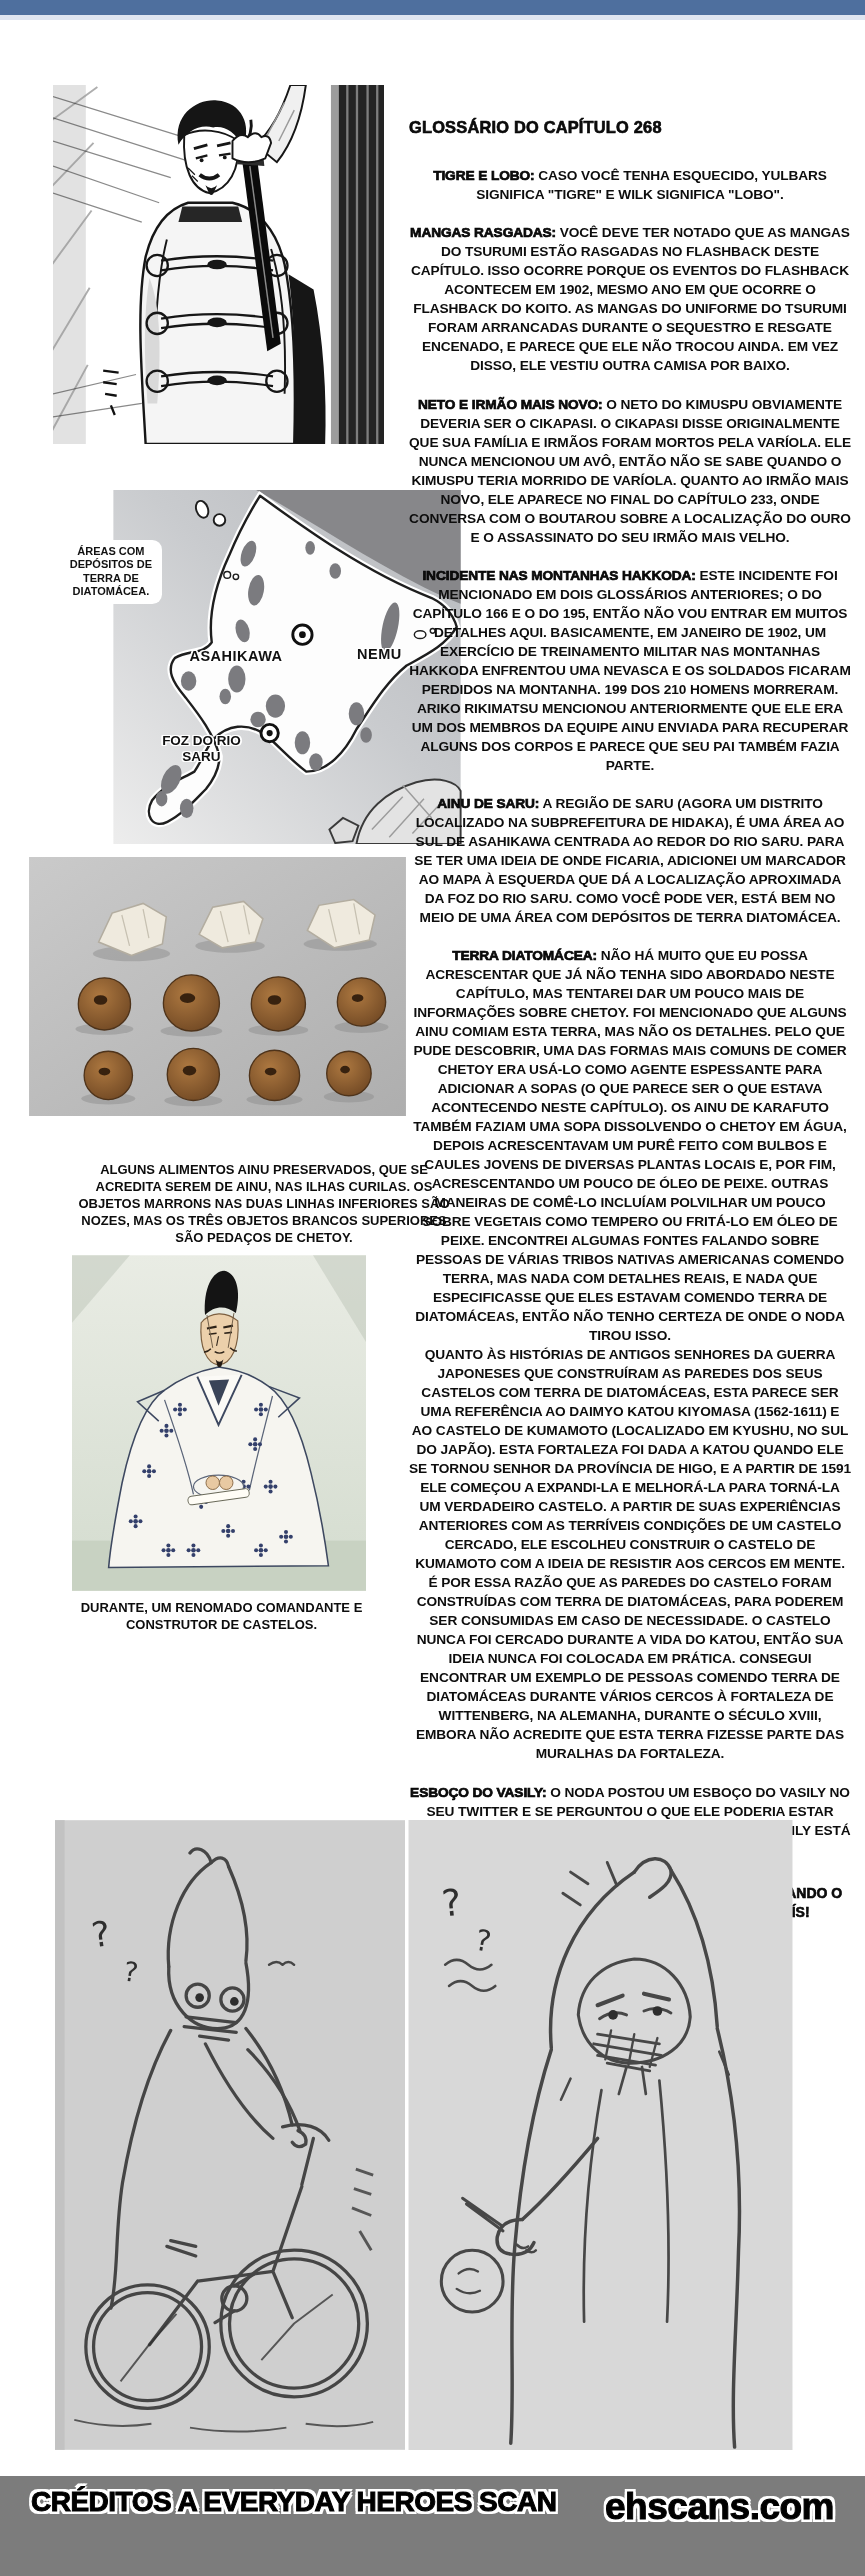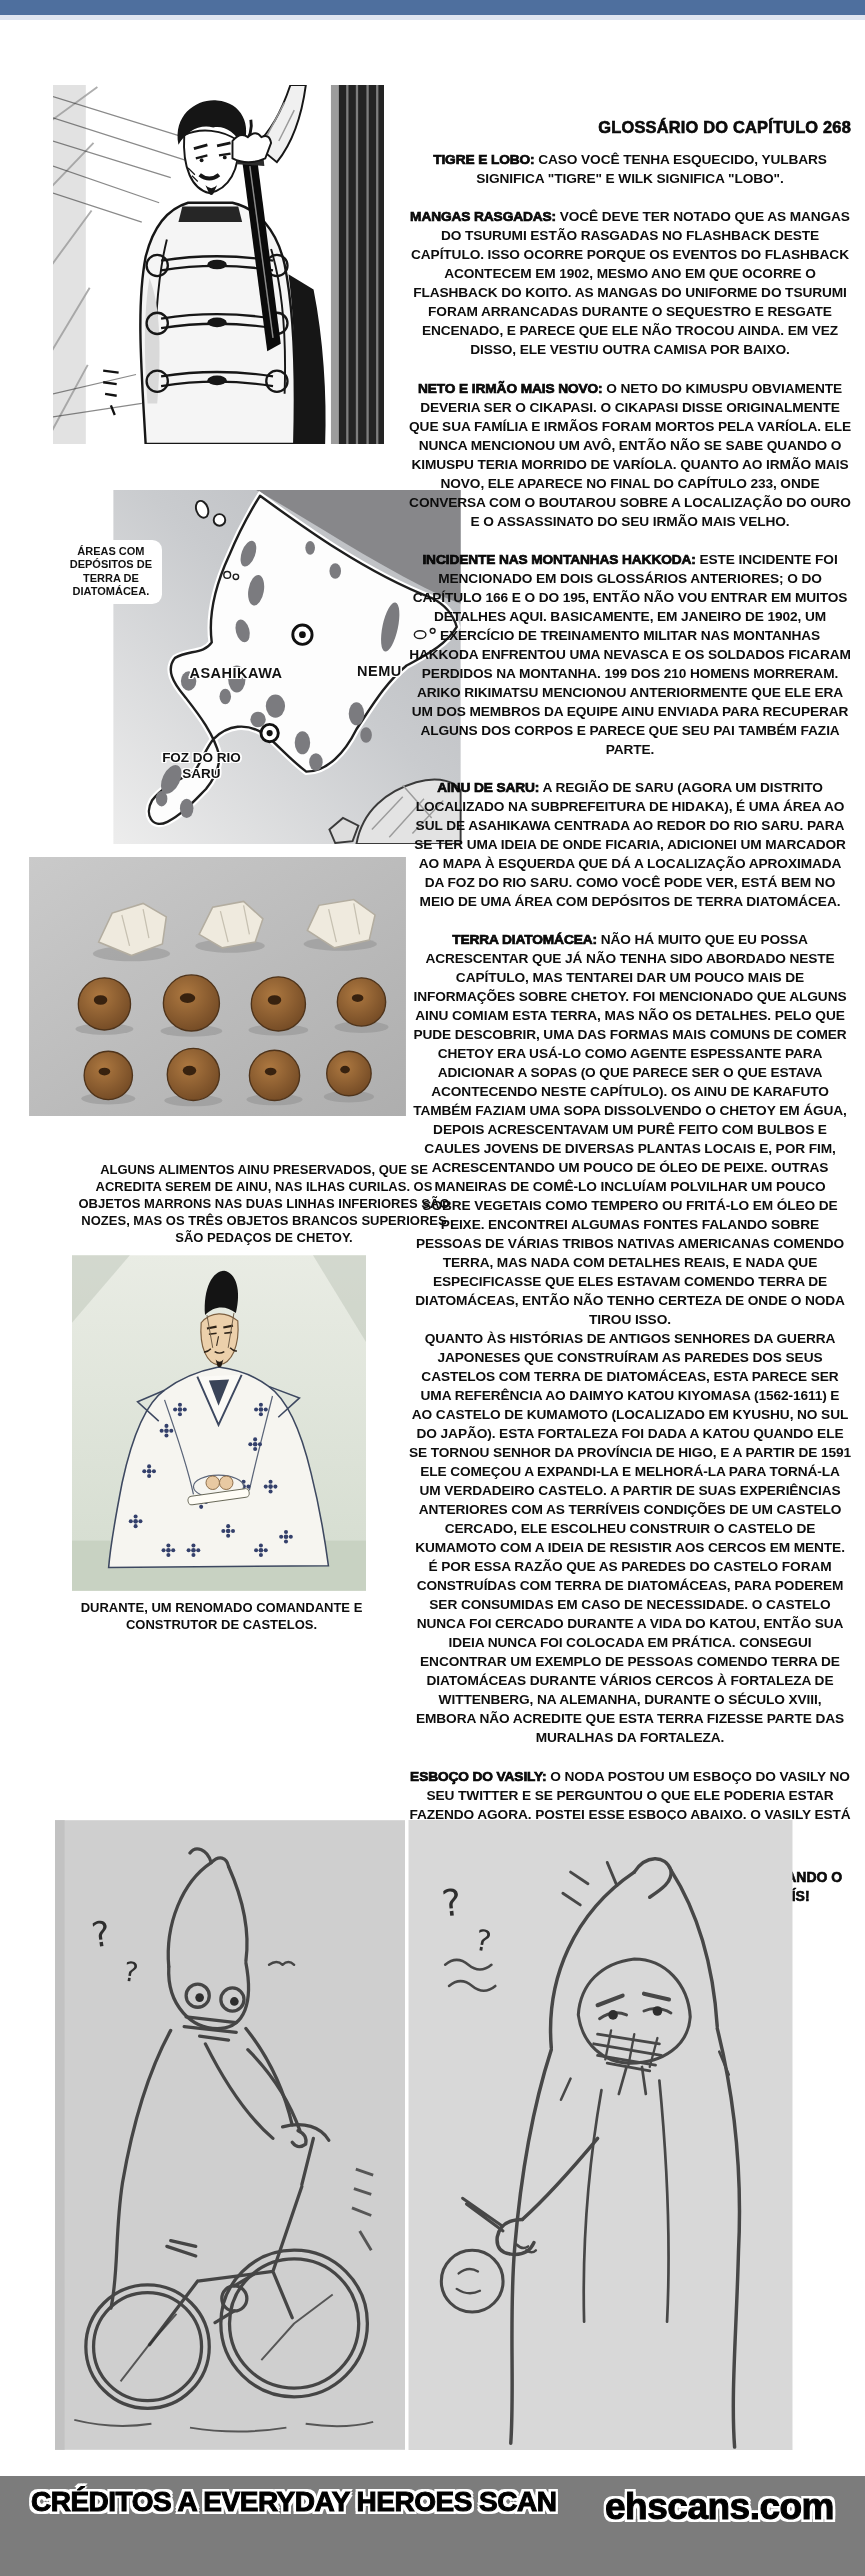--- a/index.html
+++ b/index.html
@@ -3,36 +3,36 @@
 <meta charset="utf-8">
 <style>
   html,body{margin:0;padding:0;background:#fff;}
   .page{position:relative;width:865px;height:2576px;background:#ffffff;overflow:hidden;
         font-family:"Liberation Sans",sans-serif;color:#0d0d0d;}
   .top-bar{position:absolute;top:0;left:0;width:865px;height:14.5px;background:#4e6f9e;}
   .top-fringe{position:absolute;top:14.5px;left:0;width:865px;height:5.8px;background:#dfe5f1;}
 
   
   .glossary{position:absolute;left:409px;top:118px;width:442px;}
-  .glossary-title{text-align:right;font-size:16.4px;font-weight:700;-webkit-text-stroke:0.6px #000;
-        letter-spacing:0.2px;margin:0 0 13px 0;}
+  .glossary-title{text-align:left;font-size:16.4px;font-weight:700;-webkit-text-stroke:0.6px #000;
+        letter-spacing:0.2px;margin:0 0 29px 0;}
   .entry{font-size:13.7px;line-height:19px;font-weight:700;letter-spacing:-0.1px;margin:0 0 19.3px 0;text-align:center;}
   .entry .term{-webkit-text-stroke:0.7px #000;}
   .support{font-size:14px;line-height:19.3px;font-weight:700;-webkit-text-stroke:0.6px #000;
         text-align:center;margin-top:25px;}
 
   
   .fig{position:absolute;overflow:hidden;}
   .fig svg{display:block;width:100%;height:100%;}
   .cap{position:absolute;text-align:center;font-weight:700;font-size:13px;line-height:17px;}
 
   
   .map-label{position:absolute;font-weight:700;color:#111;}
   .halo{text-shadow:-1.4px -1.4px 0 #fff,1.4px -1.4px 0 #fff,-1.4px 1.4px 0 #fff,1.4px 1.4px 0 #fff,
-        -1.4px 0 0 #fff,1.4px 0 0 #fff,0 -1.4px 0 #fff,0 1.4px 0 #fff;margin-top:17px;}
+        -1.4px 0 0 #fff,1.4px 0 0 #fff,0 -1.4px 0 #fff,0 1.4px 0 #fff;}
   .map-bubble{background:#fff;border-radius:9.7px;padding:4.8px 2.9px;text-align:center;
         font-size:11px;line-height:13.5px;}
   .lbl-city{font-size:14.5px;letter-spacing:0.5px;}
   .lbl-foz{font-size:13.5px;line-height:16.4px;text-align:center;}
 
   
   .footer{position:absolute;left:0;top:2476px;width:865px;height:108px;background:#7c7c7c;
         display:flex;justify-content:space-between;align-items:flex-start;
         padding:9.7px 31px 0 31px;box-sizing:border-box;}
   .outline-text{font-weight:700;color:#000;letter-spacing:-0.5px;-webkit-text-stroke:1px #000;

